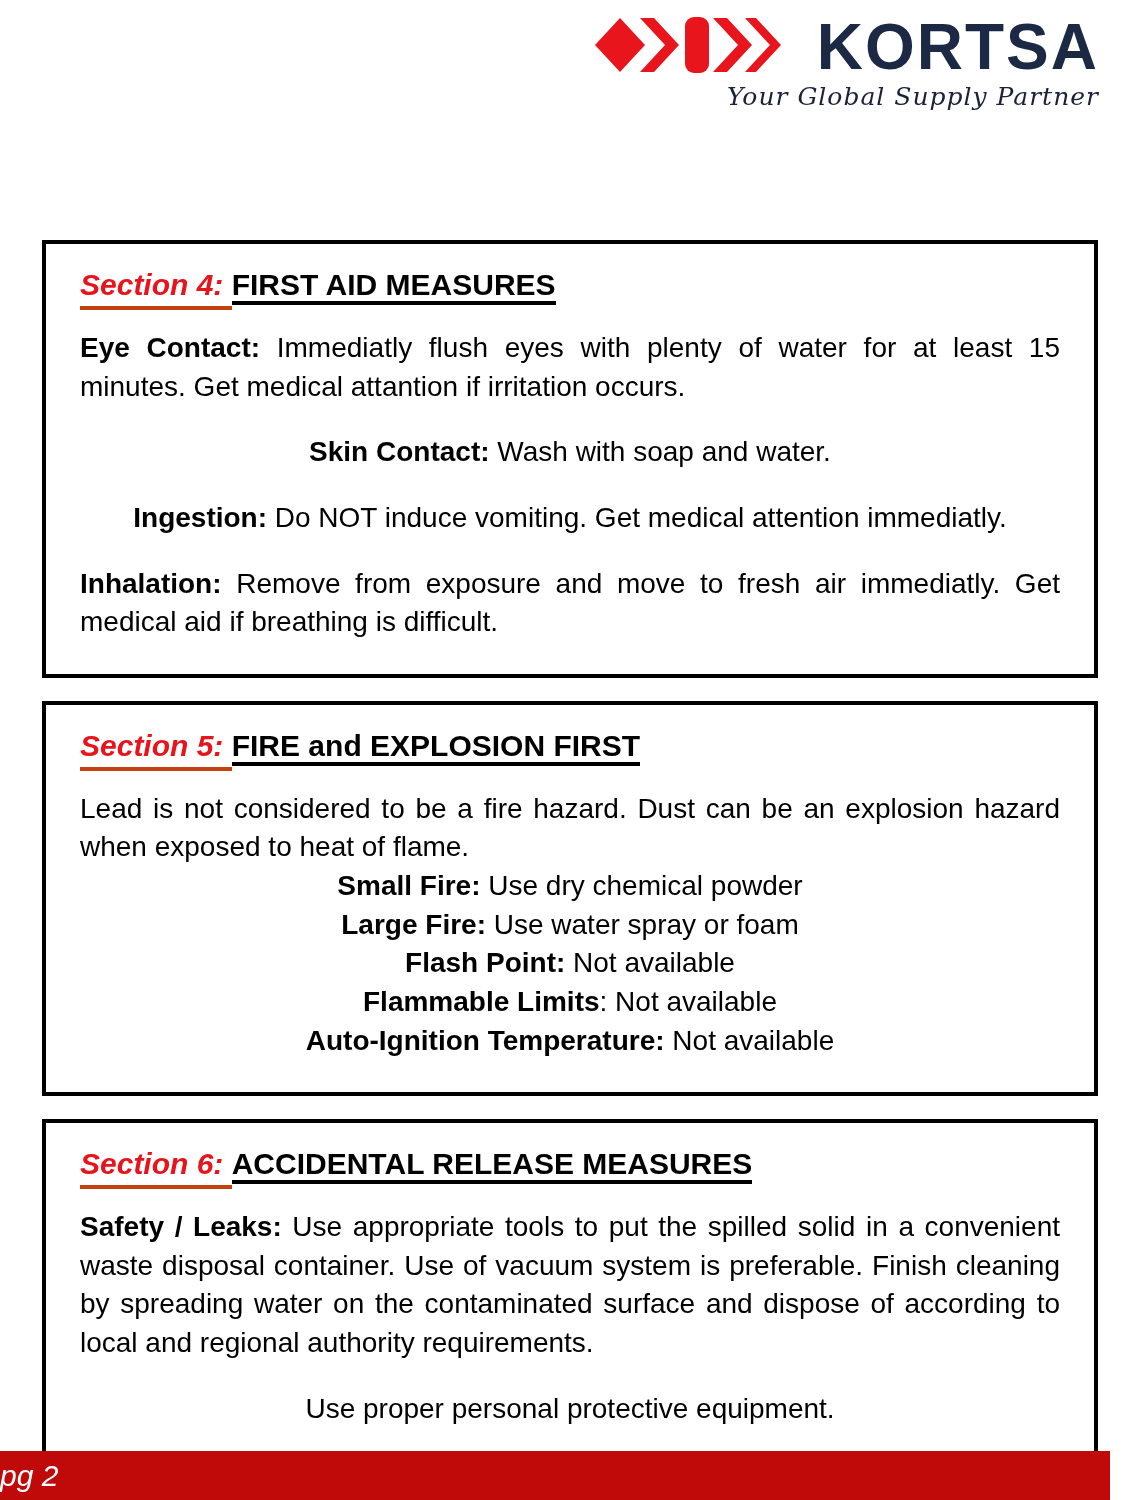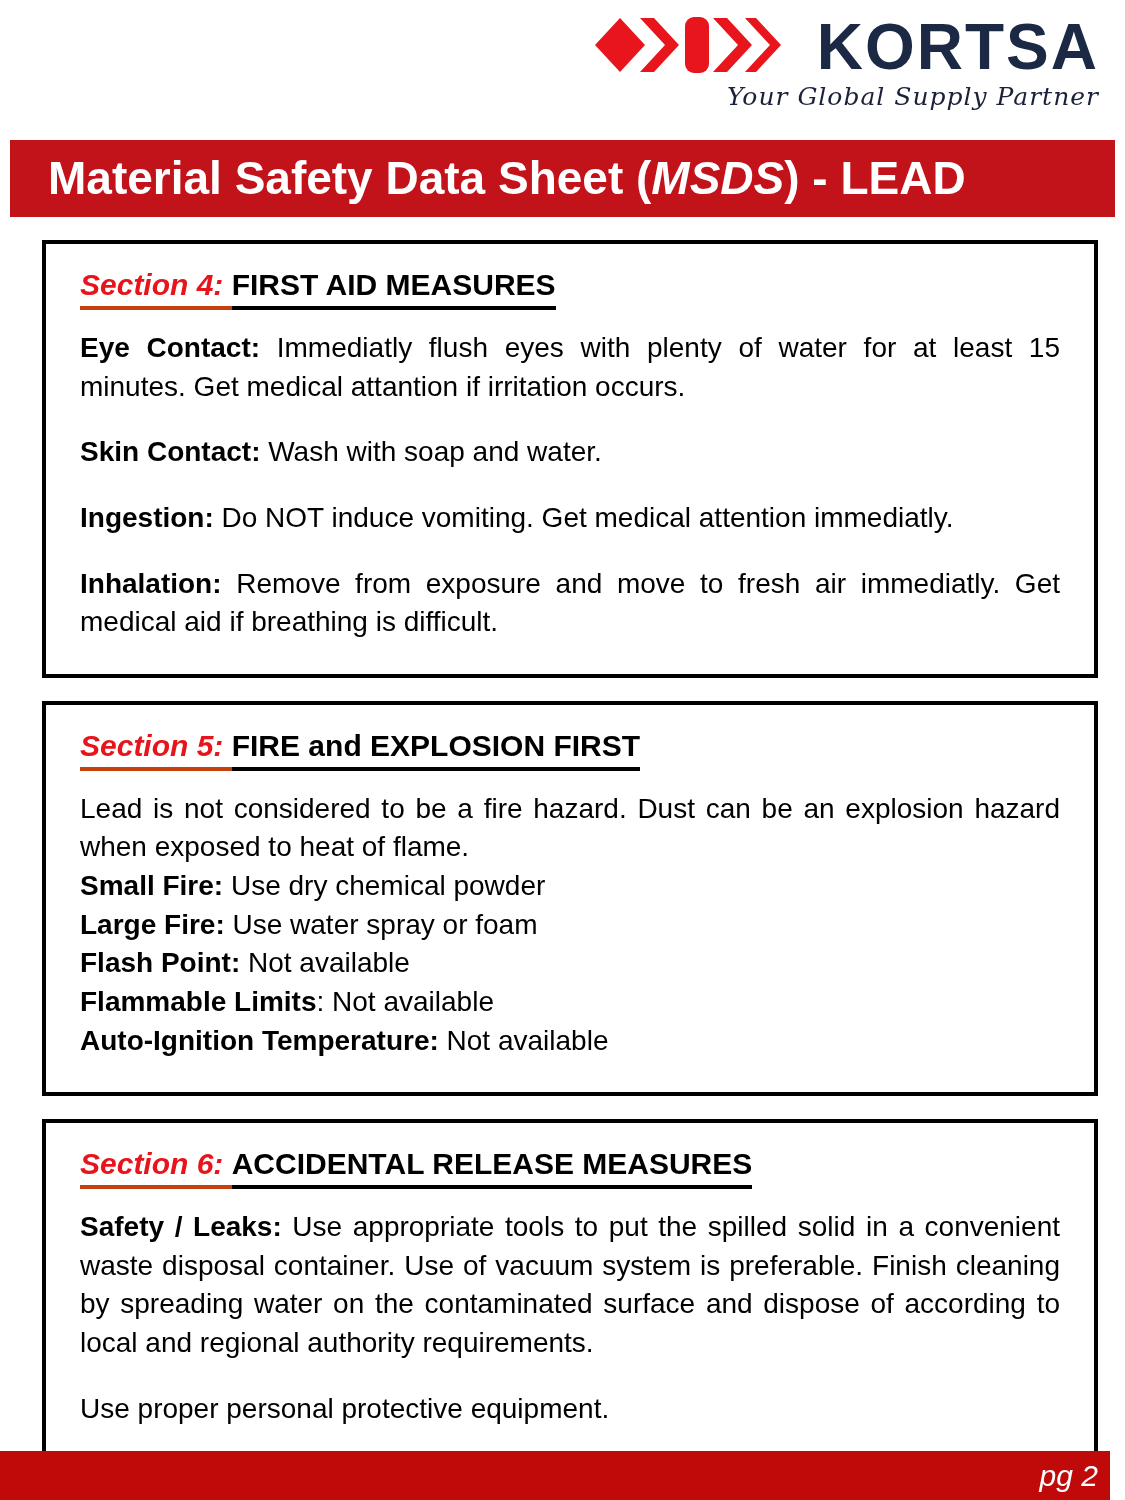--- a/index.html
+++ b/index.html
@@ -36,33 +36,33 @@
     border:4px solid #000000; background:#ffffff;
     padding:24px 34px 32px 34px; margin-bottom:23px;
   }
   .sec-head { font-size:30px; font-weight:bold; margin-bottom:16px; white-space:nowrap; }
   .sec-label {
     color:#e8141c; font-style:italic;
     border-bottom:4px solid #c2410c; padding-bottom:5px;
   }
   .sec-title {
     color:#000000;
-    border-bottom:4px solid #000000; padding-bottom:5px;
+    border-bottom:4px solid #000000; 
   }
-  p.para { font-size:28px; line-height:1.38; color:#000000; }
+  p.para { font-size:28px; line-height:1.38; color:#000000;text-align:center; }
   p.spaced { margin-top:27px; }
   p.justify { text-align:justify; }
   p.para strong { font-weight:bold; }
 
   
   .footer {
     position:absolute; left:0; bottom:0; width:1110px; height:49px;
     background:#c00a0a; color:#ffffff; font-style:italic; font-size:30px;
-    display:flex; align-items:center; justify-content:flex-end;
-    padding-right:12px;
+    display:flex; align-items:center; 
+    padding-right:20px;
     margin-top:20px;
   }
 </style>
 </head>
 <body>
 
 <div class="page">
 
   <div class="logo">
     <div class="logo-row">
@@ -75,21 +75,20 @@
             <polygon points="120,4 134,4 159,31 134,58 120,58 145,31"></polygon>
             <polygon points="163,4 188,31 163,58 152,58 163,46 177,31 163,16 152,4"></polygon>
           </g>
         </svg>
       </span>
       <span class="brand">KORTSA</span>
     </div>
     <div class="tagline">Your Global Supply Partner</div>
   </div>
 
-  <div class="banner"><span>Material Safety Data Sheet (</span><span class="it">MSDS</span><span>) - LEAD</span></div>
 
   <div class="content" id="sections">
       <div class="box">
         <div class="sec-head"><span class="sec-label">Section 4:&nbsp;</span><span class="sec-title">FIRST AID MEASURES</span></div>
         <p class="para spaced justify"><strong>Eye Contact: </strong><span>Immediatly flush eyes with plenty of water for at least 15 minutes. Get medical attantion if irritation occurs.</span></p>
         <p class="para spaced"><strong>Skin Contact: </strong><span>Wash with soap and water.</span></p>
         <p class="para spaced"><strong>Ingestion: </strong><span>Do NOT induce vomiting. Get medical attention immediatly.</span></p>
         <p class="para spaced justify"><strong>Inhalation: </strong><span>Remove from exposure and move to fresh air immediatly. Get medical aid if breathing is difficult.</span></p>
       </div>
       <div class="box">

